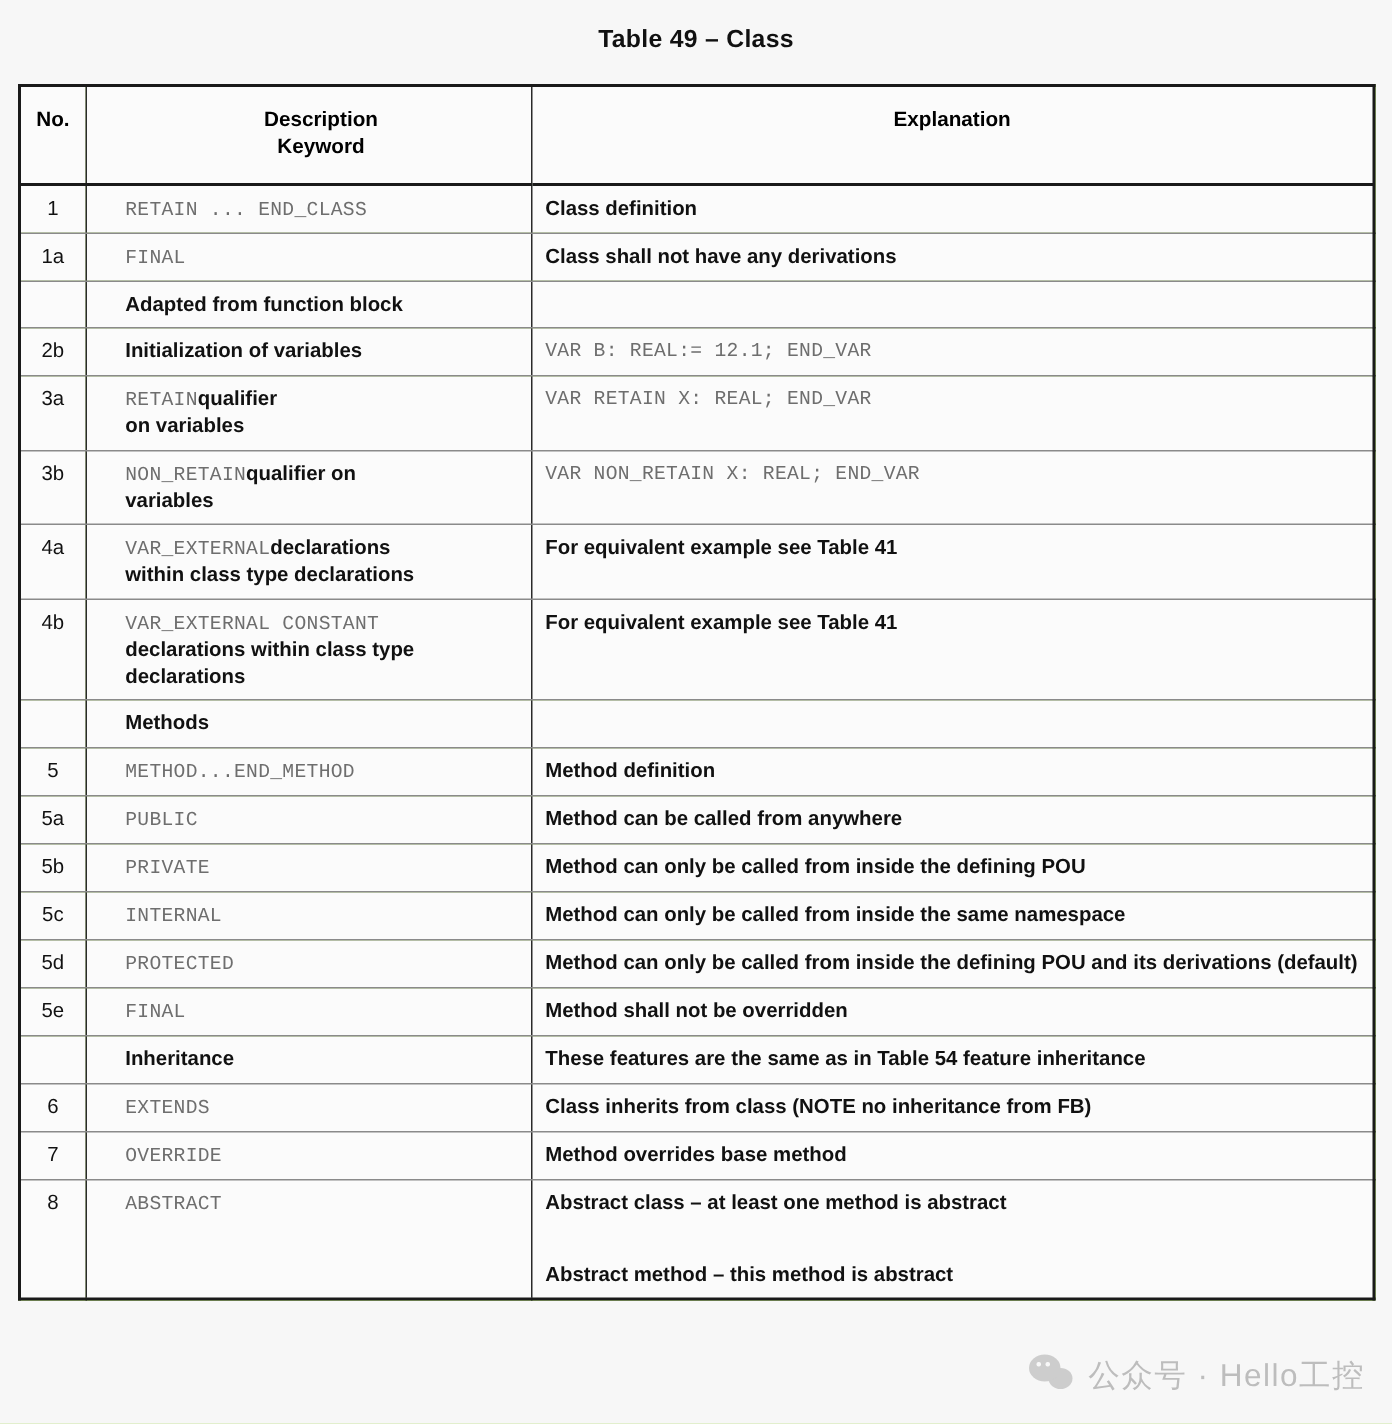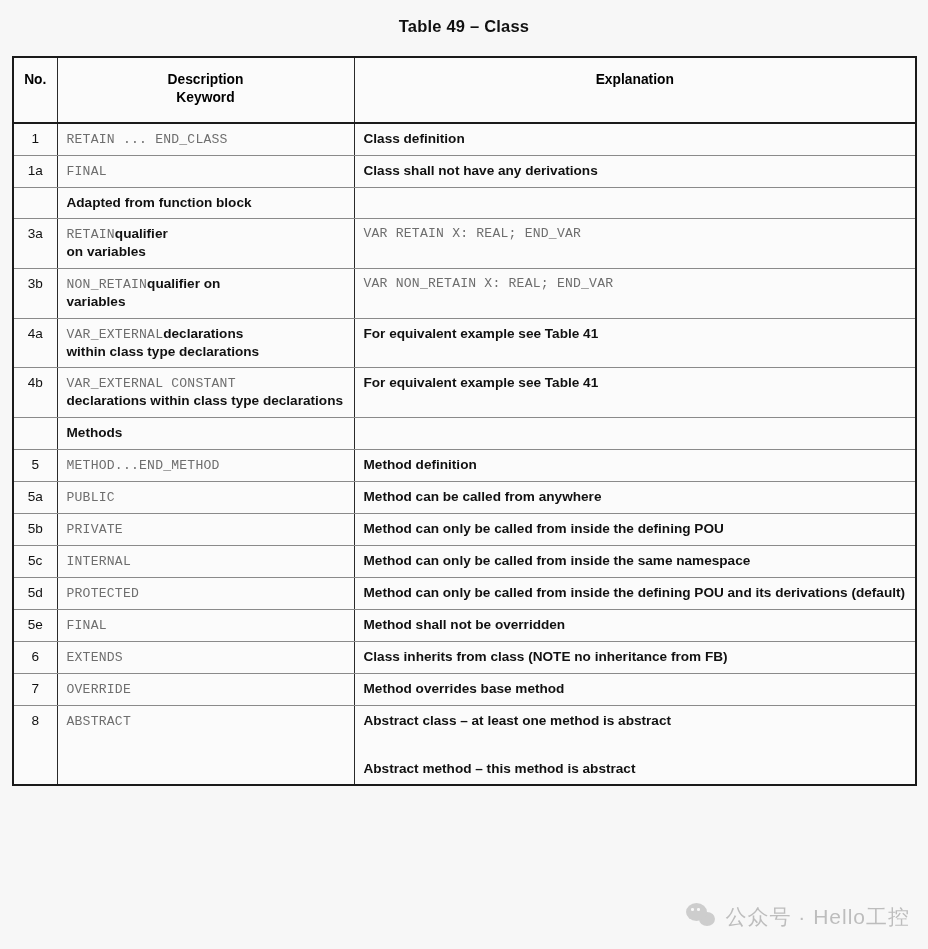--- a/index.html
+++ b/index.html
@@ -97,21 +97,21 @@
     font-size: 13.1px;
     letter-spacing: 0.2px;
     white-space: pre;
   }
   .plain {
     font-family: "Liberation Sans", sans-serif;
     color: #111;
     font-size: 13.6px;
     font-weight: bold;
   }
-  .blk { display: block; }
+  .blk { display: block; margin-left: 17px; }
   .expl-line { display: block; }
   .expl-line + .expl-line.gap { margin-top: 30px; }
 
   .desc-cell .kw, .desc-cell .plain { vertical-align: baseline; }
 
   
   #watermark {
     position: absolute;
     right: 18px;
     bottom: 18px;
@@ -186,20 +186,29 @@
             <span class="expl-line plain">Class shall not have any derivations</span>
           </td>
         </tr>
         <tr class="section-row thick-top">
           <td class="no-cell"></td>
           <td class="desc-cell">
             <span class="plain blk">Adapted from function block</span>
           </td>
           <td class="expl-cell"></td>
         </tr>
+        <tr class="thick-bottom">
+          <td class="no-cell">2b</td>
+          <td class="desc-cell">
+            <span class="plain blk">Initialization of variables</span>
+          </td>
+          <td class="expl-cell">
+            <span class="expl-line kw">VAR B: REAL:= 12.1; END_VAR</span>
+          </td>
+        </tr>
         <tr class="thick-top">
           <td class="no-cell">3a</td>
           <td class="desc-cell">
             <span class="blk"><span class="kw">RETAIN</span><span class="plain">qualifier</span></span>
             <span class="plain blk">on variables</span>
           </td>
           <td class="expl-cell">
             <span class="expl-line kw">VAR RETAIN X: REAL; END_VAR</span>
           </td>
         </tr>
@@ -285,20 +294,29 @@
             <span class="expl-line plain">Method can only be called from inside the defining POU and its derivations (default)</span>
           </td>
         </tr>
         <tr class="thick-bottom">
           <td class="no-cell">5e</td>
           <td class="desc-cell">
             <span class="blk"><span class="kw">FINAL</span></span>
           </td>
           <td class="expl-cell">
             <span class="expl-line plain">Method shall not be overridden</span>
+          </td>
+        </tr>
+        <tr class="section-row thick-top">
+          <td class="no-cell"></td>
+          <td class="desc-cell">
+            <span class="plain blk">Inheritance</span>
+          </td>
+          <td class="expl-cell">
+            <span class="expl-line plain">These features are the same as in Table 54 feature inheritance</span>
           </td>
         </tr>
         <tr>
           <td class="no-cell">6</td>
           <td class="desc-cell">
             <span class="blk"><span class="kw">EXTENDS</span></span>
           </td>
           <td class="expl-cell">
             <span class="expl-line plain">Class inherits from class (NOTE   no inheritance from FB)</span>
           </td>

